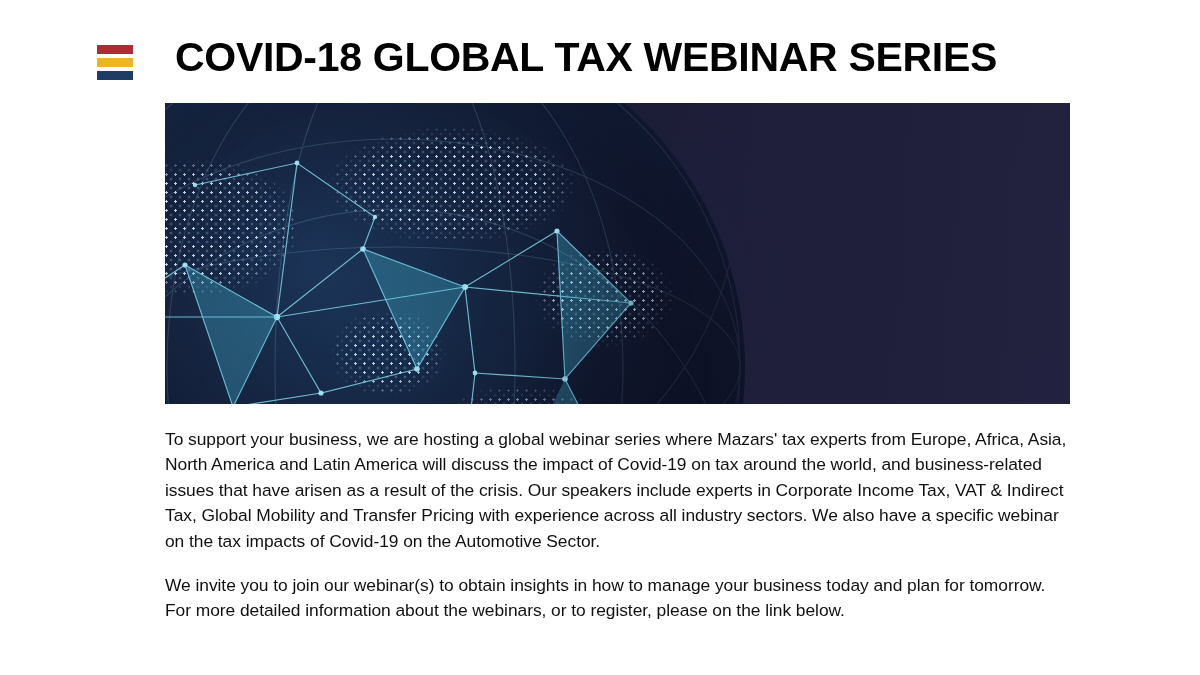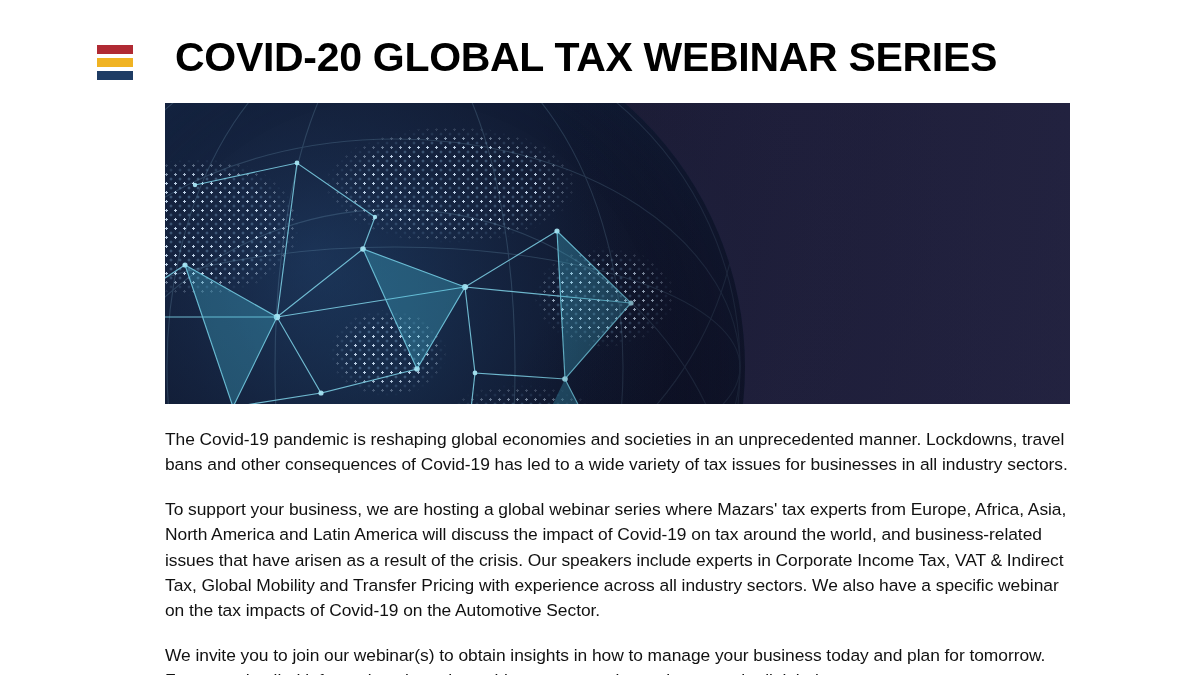--- a/index.html
+++ b/index.html
@@ -170,21 +170,21 @@
 <body>
 
 <div class="page">
 
   <div class="header">
     <div class="flag-icon">
       <div class="bar bar-1"></div>
       <div class="bar bar-2"></div>
       <div class="bar bar-3"></div>
     </div>
-    <div class="page-title">COVID-20 GLOBAL TAX WEBINAR SERIES</div>
+    <div class="page-title">COVID-18 GLOBAL TAX WEBINAR SERIES</div>
   </div>
 
   <div class="hero">
     <div class="hero-bg"></div>
     <div class="hero-glow"></div>
 
     <div class="globe">
       <div class="globe-dots"></div>
 
       <svg class="globe-grid" viewBox="0 0 700 700">
@@ -267,18 +267,17 @@
         </g>
       </svg>
 
       <div class="globe-shade"></div>
     </div>
 
     <div class="hero-vignette"></div>
   </div>
 
   <div class="body-copy">
-    <p>The Covid-19 pandemic is reshaping global economies and societies in an unprecedented manner. Lockdowns, travel bans and other consequences of Covid-19 has led to a wide variety of tax issues for businesses in all industry sectors.</p>
     <p>To support your business, we are hosting a global webinar series where Mazars' tax experts from Europe, Africa, Asia, North America and Latin America will discuss the impact of Covid-19 on tax around the world, and business-related issues that have arisen as a result of the crisis. Our speakers include experts in Corporate Income Tax, VAT &amp; Indirect Tax, Global Mobility and Transfer Pricing with experience across all industry sectors. We also have a specific webinar on the tax impacts of Covid-19 on the Automotive Sector.</p>
     <p>We invite you to join our webinar(s) to obtain insights in how to manage your business today and plan for tomorrow. For more detailed information about the webinars, or to register, please on the link below.</p>
   </div>
 
 </div>
 
 </body></html>

